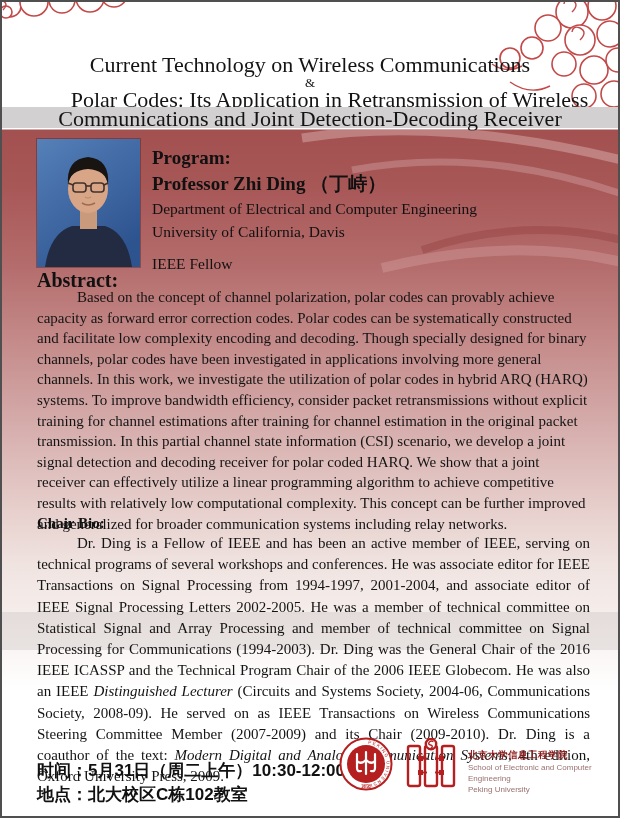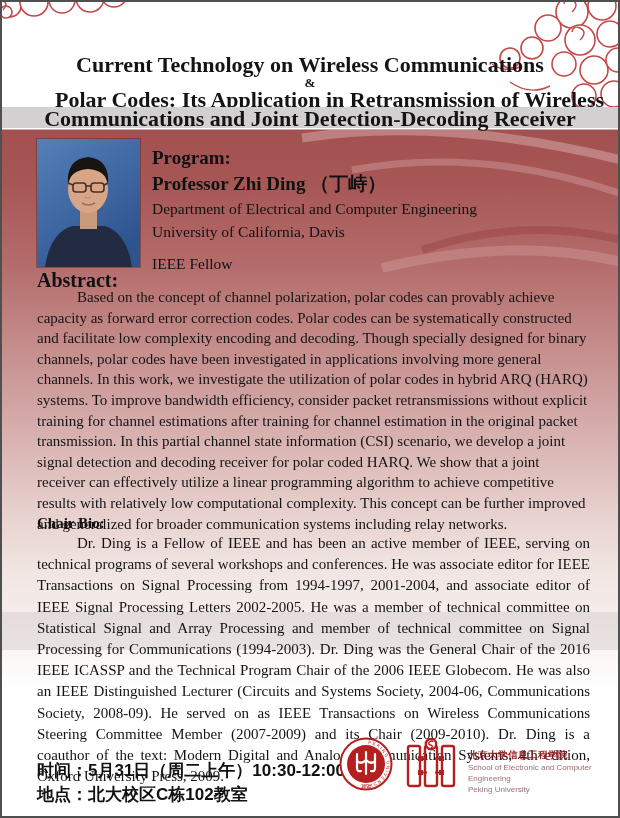--- a/index.html
+++ b/index.html
@@ -23,21 +23,21 @@
   .abs{position:absolute;}
   .center{left:0;right:0;text-align:center;}
   
   .cn-title{
     top:8px;height:42px;line-height:42px;
     font-size:32px;font-weight:bold;letter-spacing:4px;
     color:#c42020;
     font-family:"Liberation Serif", serif;
     text-shadow:0.5px 0.5px 0 #a01515;
   }
-  .en-title{font-weight:bold;color:#141414;font-family:"Liberation Serif", serif;}
+  .en-title{font-weight:normal;color:#141414;font-family:"Liberation Serif", serif;}
   .t1{top:50px;font-size:22px;}
   .amp{top:73px;font-size:13px;}
   .t2{top:85px;font-size:22px;padding-left:39px;}
   .gray-band{top:105px;height:21px;left:0;right:0;background:#d2d0d0;}
   .t3{top:104px;font-size:22px;}
   
   .photo{left:35px;top:137px;width:103px;height:128px;box-shadow:0 0 0 1px rgba(60,20,20,.35);}
   .speaker{left:150px;top:143px;color:#111;}
   .speaker .lab{font-size:19px;font-weight:bold;line-height:25px;}
   .speaker .nm{font-size:19px;font-weight:bold;line-height:27px;}
@@ -50,21 +50,21 @@
     left:35px;right:28px;top:285px;
     font-size:15px;line-height:20.6px;color:#141414;
     text-indent:40px;text-align:left;
   }
   .h-bio{left:35px;top:513px;font-size:15px;font-weight:bold;color:#111;}
   .bio-body{
     left:35px;right:28px;top:531px;
     font-size:15px;line-height:21.2px;color:#141414;
     text-indent:40px;text-align:justify;
   }
-  .bio-body .it{}
+  .bio-body .it{font-style:italic;}
   .wm-band{left:0;right:0;top:610px;height:38px;background:rgba(125,118,118,0.14);}
   
   .info{left:35px;top:757px;font-family:"Liberation Sans", sans-serif;
         font-weight:bold;color:#111;font-size:17px;line-height:23.5px;}
   .pku-seal{left:337px;top:735px;width:54px;height:54px;}
   .ece-logo{left:403px;top:736px;width:52px;height:52px;}
   .logo-text{left:466px;top:746px;font-family:"Liberation Sans", sans-serif;}
   .logo-text .cn{font-size:9.5px;font-weight:bold;color:#8f1d1d;line-height:14px;letter-spacing:0.5px;}
   .logo-text .en1,.logo-text .en2{font-size:8px;color:#9b7070;line-height:11px;}
   

